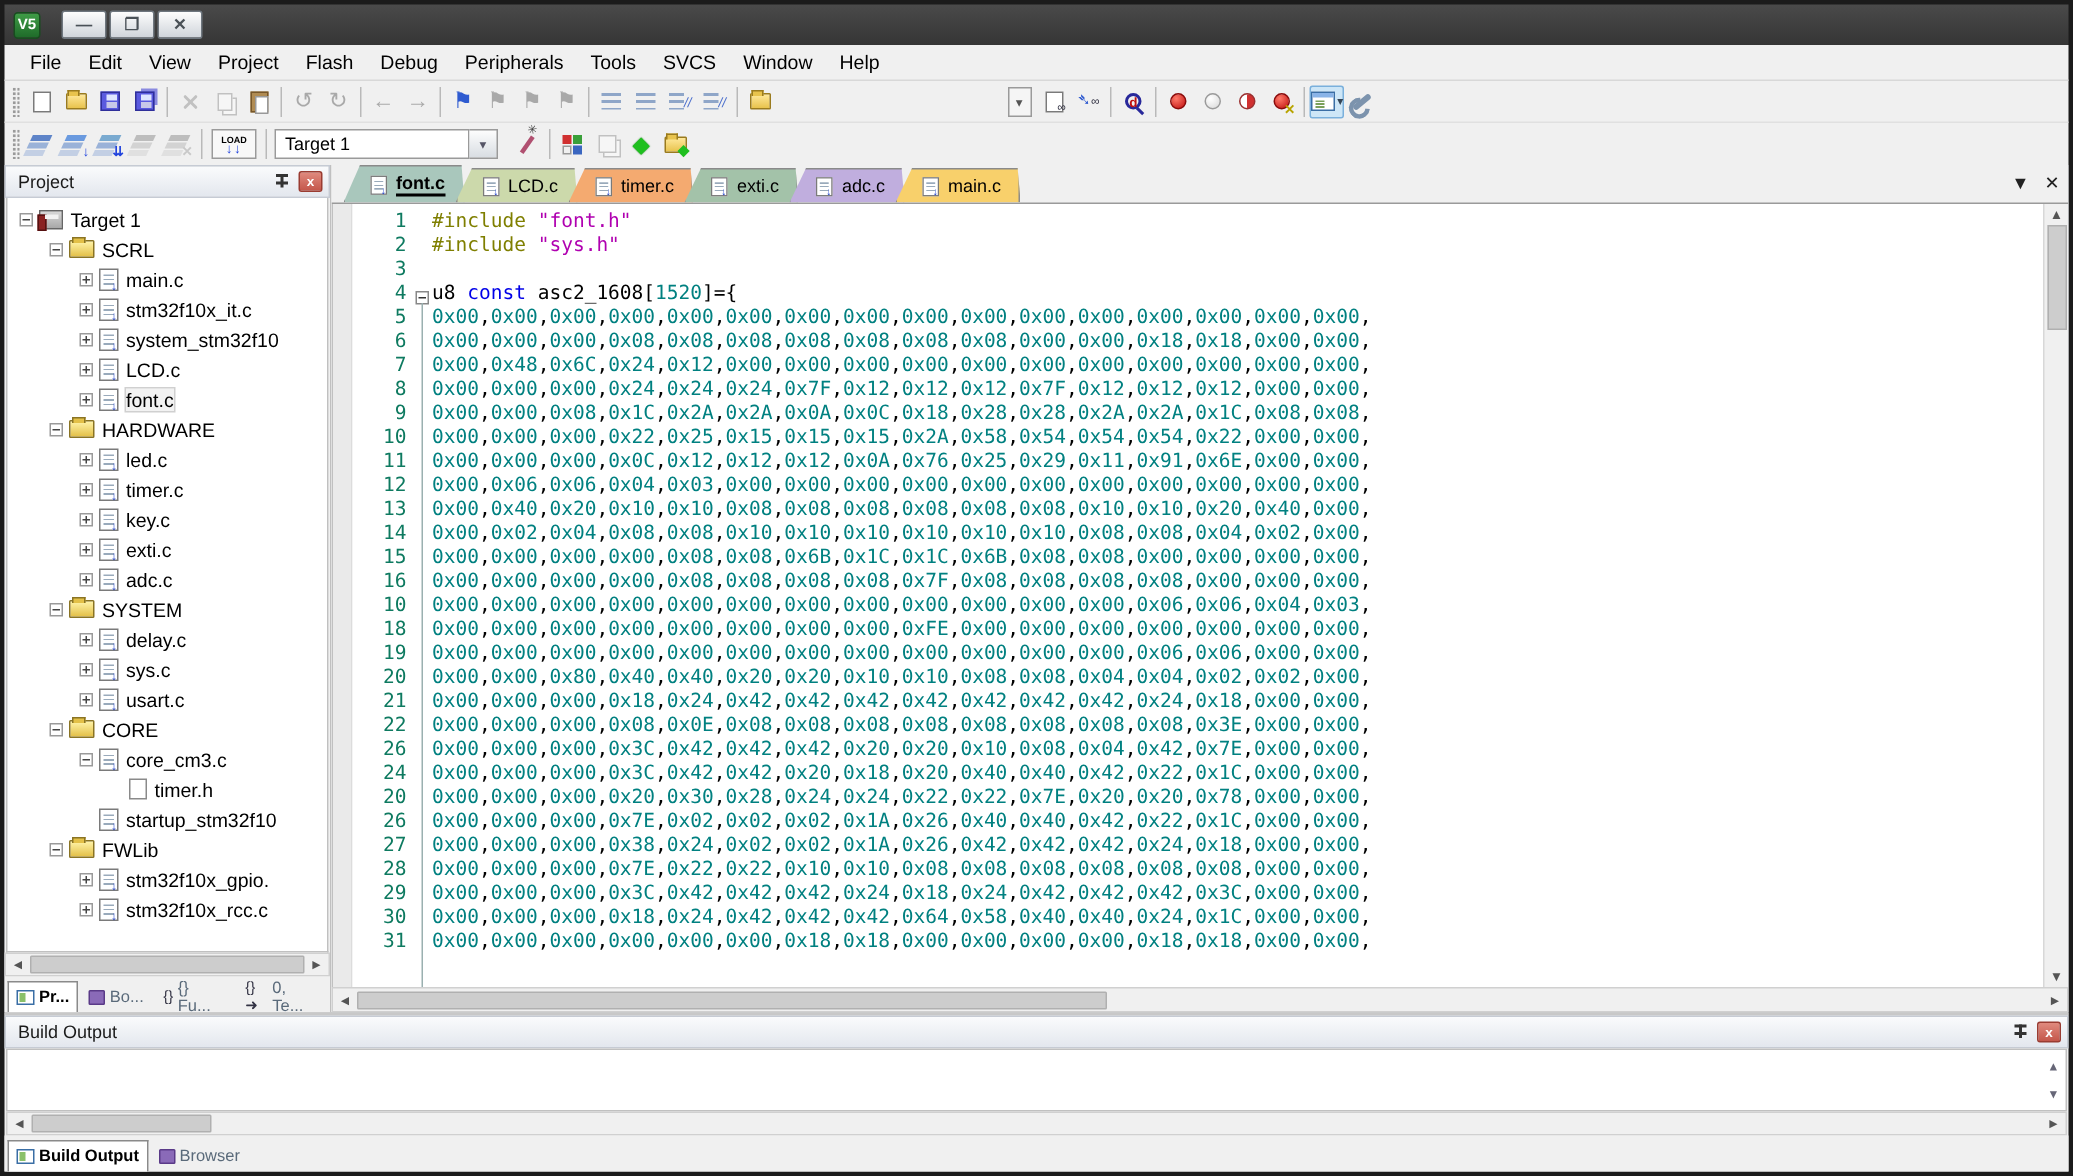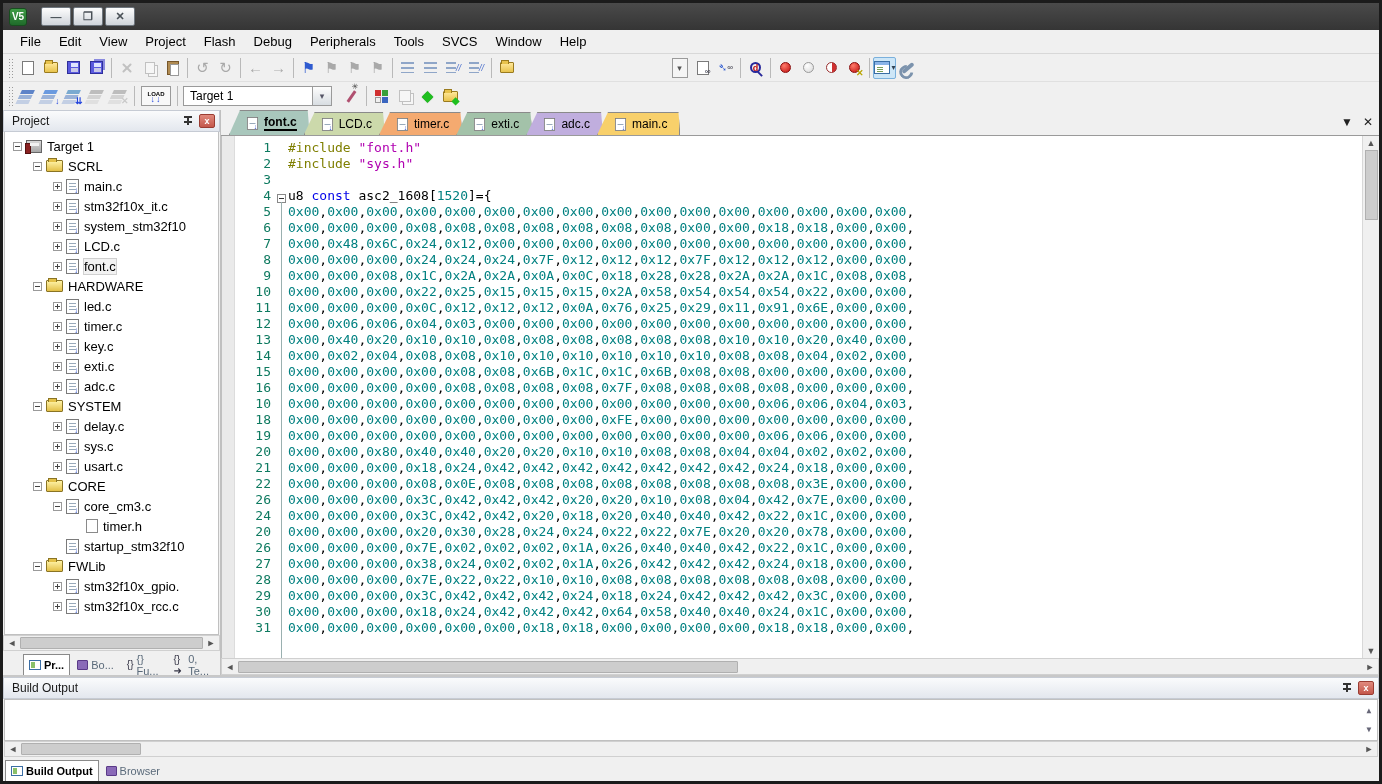--- a/index.html
+++ b/index.html
@@ -85,21 +85,21 @@
   .t-folder { width:17px; height:12px; background:linear-gradient(#fff3a8,#e3c048); border:1px solid #8a7424; border-radius:1px; position:relative;}
   .t-folder:before { content:""; position:absolute; top:-3px; left:1px; width:7px; height:3px; background:#e3c048; border:1px solid #8a7424; border-bottom:none;}
   .t-target { width:16px; height:13px; background:linear-gradient(#d8d8d8,#a8a8a8); border:1px solid #666; position:relative;}
   .t-target:before { content:""; position:absolute; left:-2px; top:2px; width:4px; height:9px; background:#8a2222; border:1px solid #551111;}
   .t-target:after { content:""; position:absolute; left:3px; top:2px; width:9px; height:3px; background:#f2f2f2;}
   .tlabel { font-size:13px; color:#000; }
   .tlabel.sel { background:#f2f2f2; outline:1px solid #d0d0d0; }
   .hscroll { height:16px; background:#f0f0f0; display:flex; align-items:center; border:1px solid #d0d0d0;}
   .sarrow { width:16px; height:14px; color:#555; font-size:9px; display:flex; align-items:center; justify-content:center;}
   .sthumb { height:12px; background:#cdcdcd; border:1px solid #b0b0b0; border-radius:1px;}
-  #projtabs { height:24px; display:flex; align-items:flex-end; background:#f0f0f0; padding-left:20px; gap:1px;}
+  #projtabs { height:24px; display:flex; align-items:flex-end; background:#f0f0f0; padding-left:2px; gap:1px;}
   .ptab { height:21px; display:flex; align-items:center; padding:0 5px; font-size:11px; color:#5a6a7a; gap:3px; border:1px solid transparent;}
   .ptab.act { background:#fff; border:1px solid #8a8a8a; border-bottom:none; color:#000; font-weight:bold;}
   .ptab .mini { font-size:10px; color:#334; }
   .mini-proj { width:12px; height:10px; border:1px solid #3a6ea5; background:#fff; position:relative;}
   .mini-proj:before { content:""; position:absolute; inset:1px auto 1px 1px; width:4px; background:#8ac06a;}
   .mini-book { width:11px; height:10px; background:#8a6ab8; border:1px solid #5a3a88; border-radius:1px;}
   
   #editor { flex:1; display:flex; flex-direction:column; overflow:hidden; background:#f0f0f0;}
   #tabbar { height:26px; display:flex; align-items:flex-end; padding-left:14px; background:#f0f0f0; border-bottom:1px solid #9a9a9a; position:relative;}
   .etab { height:23px; display:flex; align-items:center; gap:5px; padding:0 12px 0 16px; font-size:12px; color:#000; clip-path:polygon(11px 0, calc(100% - 2px) 0, 100% 100%, 0 100%); border:1px solid #8a8a8a; border-bottom:none; margin-left:-6px;}

